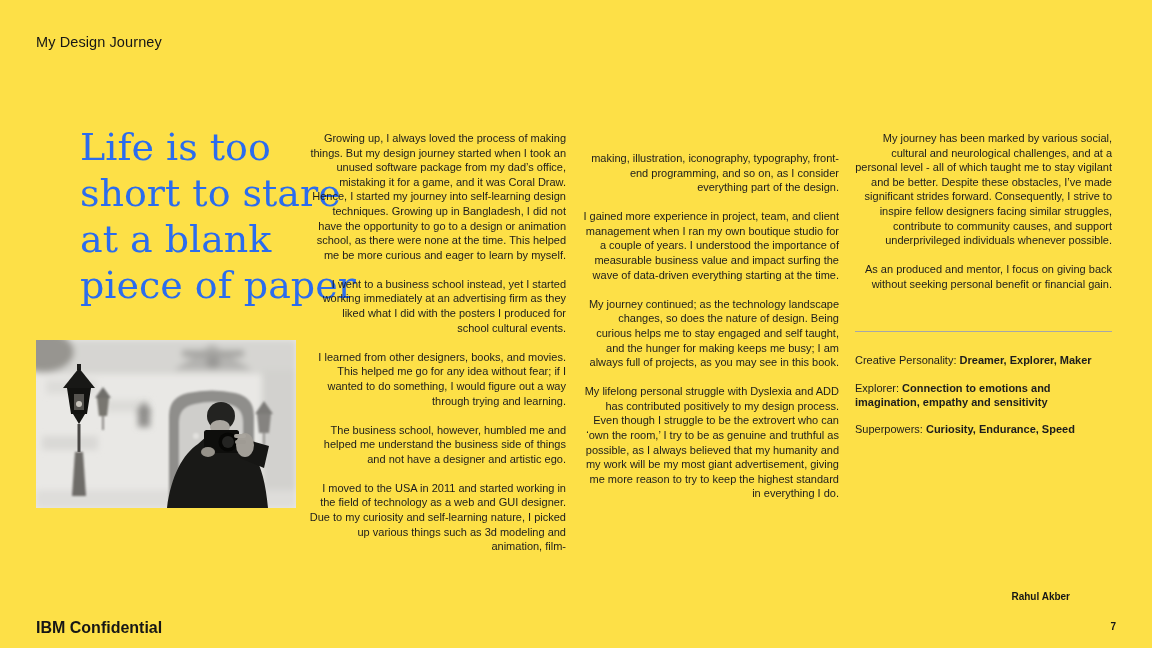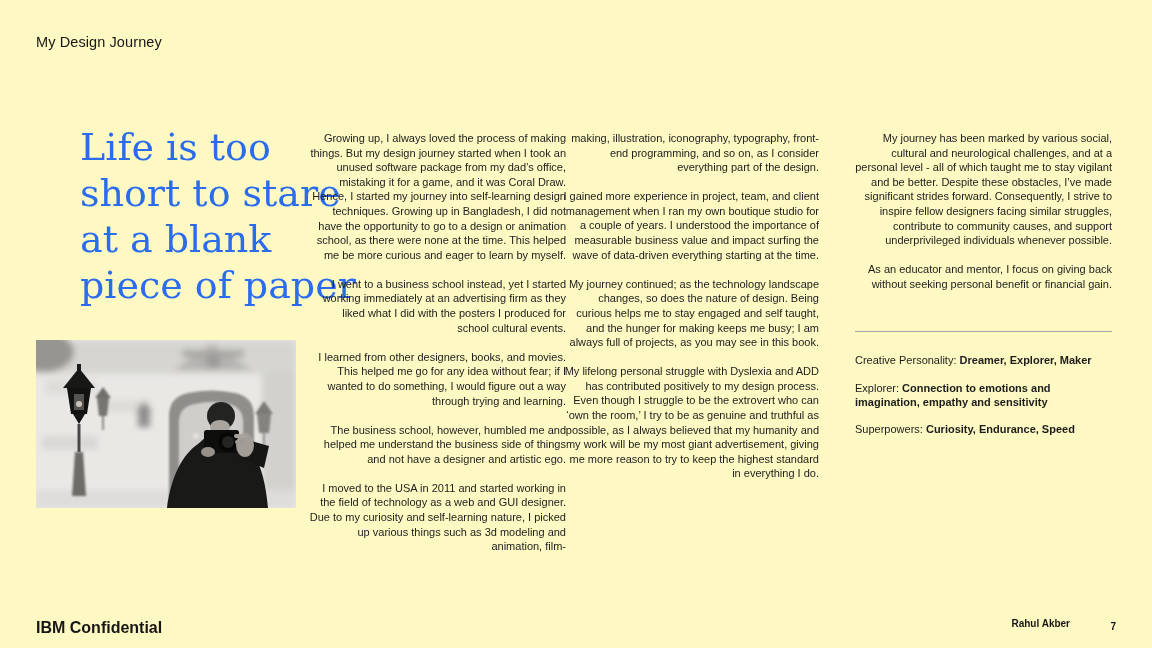--- a/index.html
+++ b/index.html
@@ -1,17 +1,17 @@
 <!DOCTYPE html>
 <html><head>
 <meta charset="utf-8">
 <style>
   html, body { margin: 0; padding: 0; width: 1152px; height: 648px; overflow: hidden; background: #ffffff; }
   .page {
-    position: relative; width: 1152px; height: 648px; background: #fef9c3;
+    position: relative; width: 1152px; height: 648px; background: #fde047;
     font-family: "Liberation Sans", sans-serif; color: #1a1a1a;
   }
   .page-title {
     position: absolute; left: 36px; top: 34px;
     font-size: 14.5px; color: #161616; letter-spacing: 0.1px;
   }
   .quote {
     position: absolute; left: 35px; top: 124px; width: 290px;
     font-family: "DejaVu Serif", serif; font-weight: 400;
     font-size: 38px; line-height: 46px; color: #2b6cee; margin-left: 45px;
@@ -20,35 +20,35 @@
   .photo-frame {
     position: absolute; left: 36px; top: 340px; width: 260px; height: 168px;
     overflow: hidden; background: #e9e8e5;
   }
   .photo-frame svg { display: block; }
   .col {
     position: absolute; top: 131px; width: 257px;
     font-size: 11px; line-height: 14.6px; color: #1c1c1c;
   }
   .col-1 { left: 309px; }
-  .col-2 { left: 562px; }
+  .col-2 { left: 582px; margin-top: 20px; }
   .col-3 { left: 855px; }
   .col p { margin: 0 0 14.5px 0; text-align: right; }
   .divider {
     border: none; border-top: 1.5px solid #a7a7a7;
     margin: 40px 0 21px 0; width: 257px;
   }
   .hl { margin: 0 0 12.5px 0; }
   .hl-value { font-weight: 700; }
   .footer-left {
     position: absolute; left: 36px; top: 619px;
     font-size: 16px; font-weight: 700; color: #161616;
   }
   .footer-author {
-    position: absolute; right: 82px; top: 618px;
+    position: absolute; right: 82px; top: 591px;
     font-size: 10px; font-weight: 700; color: #161616;
   }
   .footer-page {
     position: absolute; right: 36px; top: 621px;
     font-size: 10px; font-weight: 700; color: #161616;
   }
 </style>
 </head>
 <body>
 
@@ -143,21 +143,21 @@
 
   <div class="col col-2">
     <p>making, illustration, iconography, typography, front-end programming, and so on, as I consider everything part of the design.</p>
     <p>I gained more experience in project, team, and client management when I ran my own boutique studio for a couple of years. I understood the importance of measurable business value and impact surfing the wave of data-driven everything starting at the time.</p>
     <p>My journey continued; as the technology landscape changes, so does the nature of design. Being curious helps me to stay engaged and self taught, and the hunger for making keeps me busy; I am always full of projects, as you may see in this book.</p>
     <p>My lifelong personal struggle with Dyslexia and ADD has contributed positively to my design process. Even though I struggle to be the extrovert who can ‘own the room,’ I try to be as genuine and truthful as possible, as I always believed that my humanity and my work will be my most giant advertisement, giving me more reason to try to keep the highest standard in everything I do.</p>
   </div>
 
   <div class="col col-3">
     <p>My journey has been marked by various social, cultural and neurological challenges, and at a personal level - all of which taught me to stay vigilant and be better. Despite these obstacles, I’ve made significant strides forward. Consequently, I strive to inspire fellow designers facing similar struggles, contribute to community causes, and support underprivileged individuals whenever possible.</p>
-    <p>As an educator and mentor, I focus on giving back without seeking personal benefit or financial gain.</p>
+    <p>As an produced and mentor, I focus on giving back without seeking personal benefit or financial gain.</p>
 
     <hr class="divider">
 
     <div class="hl"><span class="hl-label">Creative Personality: </span><span class="hl-value">Dreamer, Explorer, Maker</span></div>
     <div class="hl"><span class="hl-label">Explorer: </span><span class="hl-value">Connection to emotions and imagination, empathy and sensitivity</span></div>
     <div class="hl"><span class="hl-label">Superpowers: </span><span class="hl-value">Curiosity, Endurance, Speed</span></div>
   </div>
 
   <div class="footer-left">IBM Confidential</div>
   <div class="footer-author">Rahul Akber</div>

